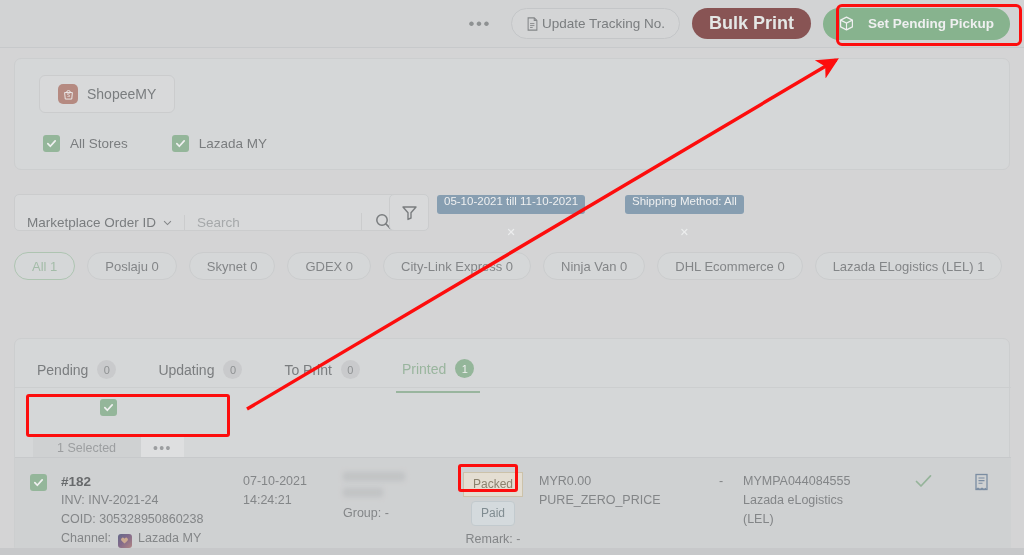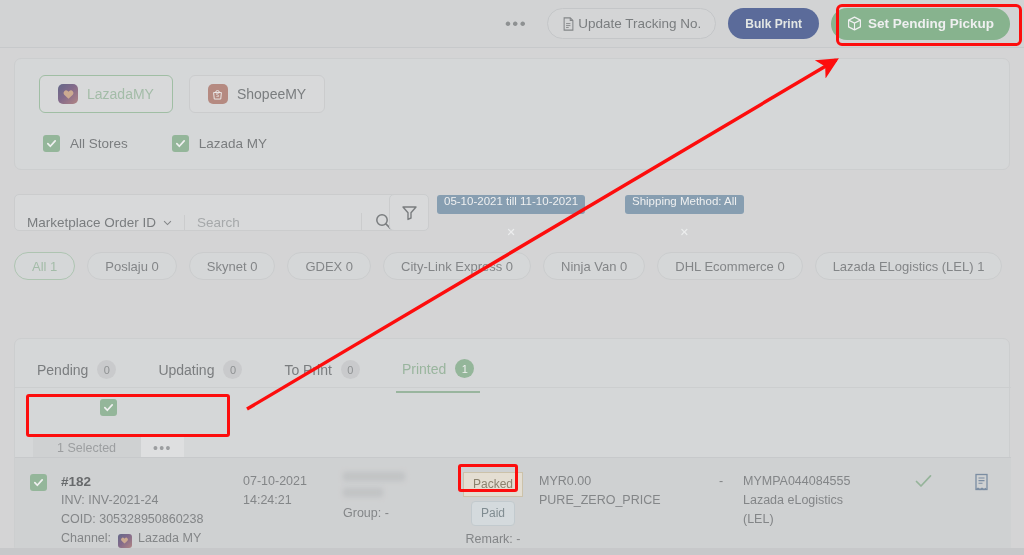--- a/index.html
+++ b/index.html
@@ -30,30 +30,30 @@
     color: #7b8084; font-size: 17px; letter-spacing: 1.5px;
     padding: 2px 8px; line-height: 10px;
   }
   .btn-outline {
     height: 31px; border: 1px solid #c4c8cb; border-radius: 16px;
     background: #dadcde; color: #5f666b; font-size: 13.5px;
     display: flex; align-items: center; gap: 3px; padding: 0 14px;
     white-space: nowrap;
   }
   .btn-green-soft {
-    height: 31px; border-radius: 16px; background: #1d4ed8;
-    color: #ecf6ec; font-size: 12px; font-weight: bold;
+    height: 31px; border-radius: 16px; background: #b91c1c;
+    color: #ecf6ec; font-size: 18px; font-weight: bold;
     display: flex; align-items: center; padding: 0 17px; border: none;
     white-space: nowrap;
     text-align: right;
   }
   .btn-green {
     height: 32px; border-radius: 17px; background: #3fc252;
     color: #ffffff; font-size: 13.5px; font-weight: bold;
-    display: flex; align-items: center; gap: 6px; padding: 0 16px; border: none;
+    display: flex; align-items: center; gap: 14px; padding: 0 16px; border: none;
     white-space: nowrap;
   }
   .doc-ico { width: 13px; height: 14px; flex: 0 0 auto; }
   .box-ico { width: 15px; height: 15px; flex: 0 0 auto; }
 
   
   .card {
     position: absolute; background: #dcdee0;
     border: 1px solid #cfd2d4; border-radius: 7px;
   }
@@ -223,28 +223,20 @@
       <svg class="box-ico" viewBox="0 0 16 16">
         <path d="M8 1.2 14.3 4.4v7.2L8 14.8 1.7 11.6V4.4z" fill="none" stroke="#ffffff" stroke-width="1.3" stroke-linejoin="round"></path>
         <path d="M1.7 4.4 8 7.6l6.3-3.2M8 7.6v7.2" fill="none" stroke="#ffffff" stroke-width="1.2"></path>
       </svg>
       <span>Set Pending Pickup</span>
     </div>
   </div>
 
   <div class="card" id="channel-card">
     <div class="chan-row">
-      <div class="chan-pill active">
-        <span class="lz-ico">
-          <svg viewBox="0 0 20 20" width="13" height="13">
-              <path d="M10 16.5 3.4 10.3a3.9 3.9 0 0 1 5.4-5.6L10 5.9l1.2-1.2a3.9 3.9 0 0 1 5.4 5.6z" fill="#ff9a4d"></path>
-            </svg>
-        </span>
-        <span>LazadaMY</span>
-      </div>
       <div class="chan-pill">
         <span class="sp-ico">
           <svg viewBox="0 0 20 20" width="13" height="13">
             <path d="M4 7h12l-1 10H5z" fill="none" stroke="#ffffff" stroke-width="1.4"></path>
             <path d="M7 7a3 3 0 0 1 6 0" fill="none" stroke="#ffffff" stroke-width="1.4"></path>
             <text x="10" y="14.5" font-size="7" fill="#ffffff" text-anchor="middle" font-family="Liberation Sans">S</text>
           </svg>
         </span>
         <span>ShopeeMY</span>
       </div>

